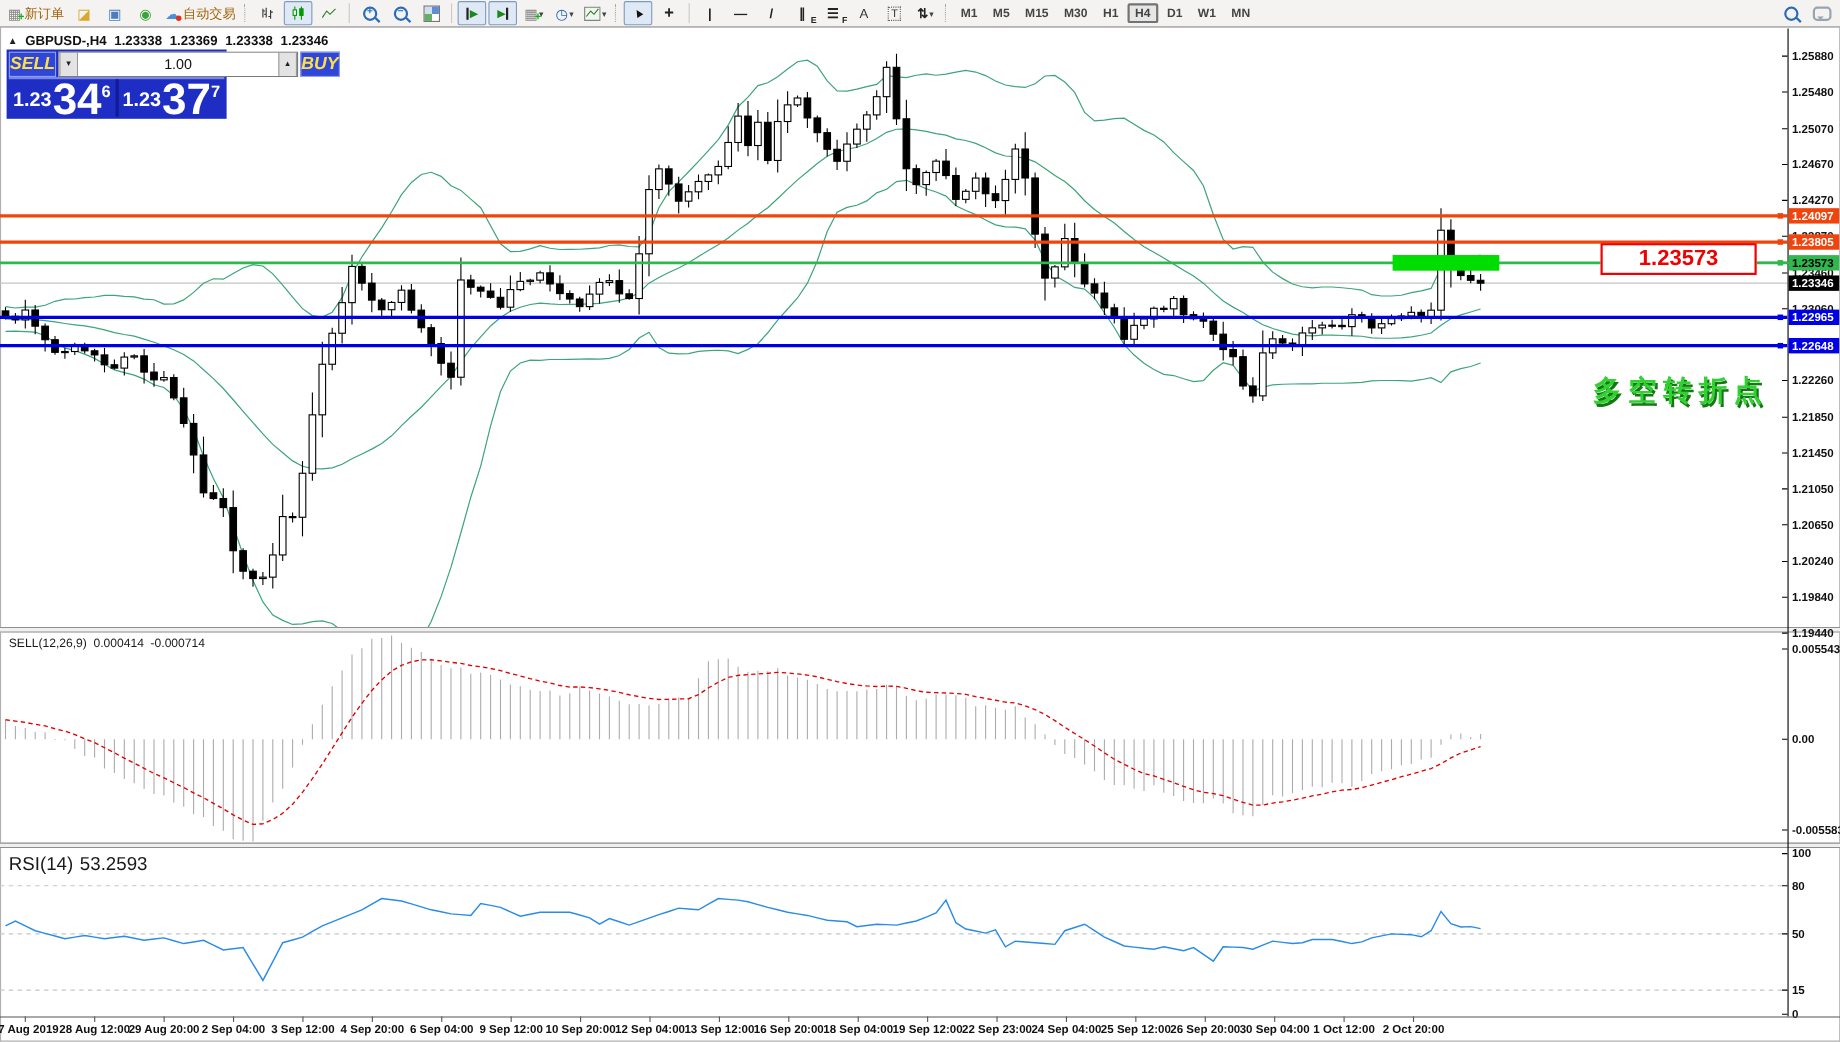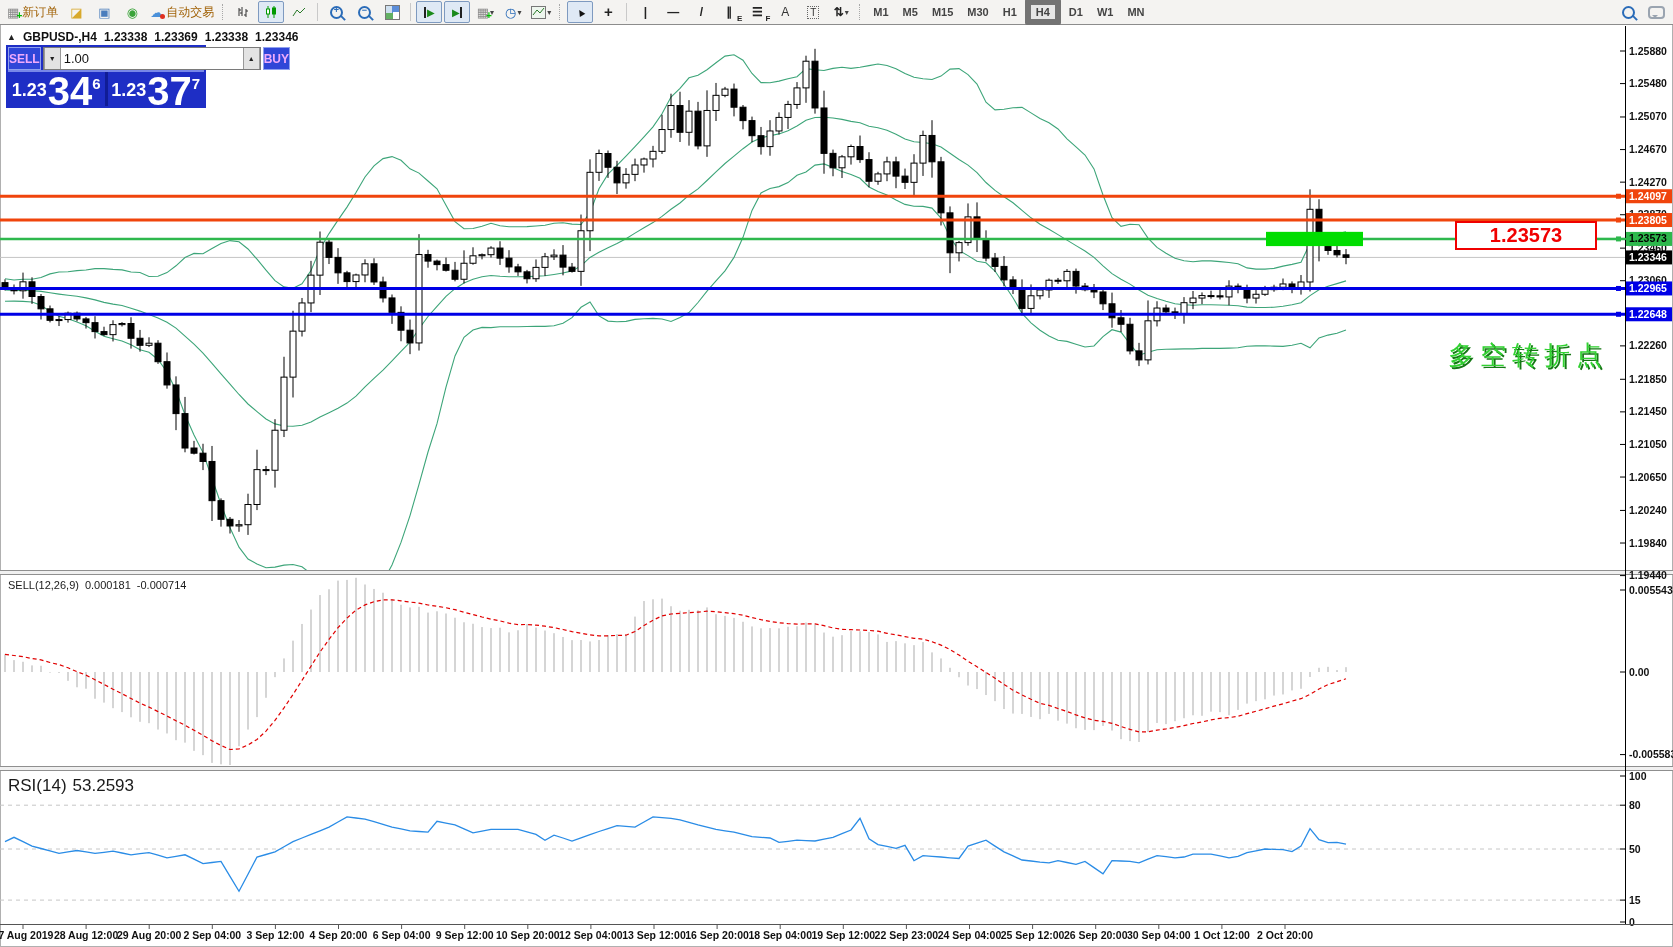--- a/index.html
+++ b/index.html
@@ -34,56 +34,56 @@
   .lens b{position:absolute;left:0;top:-3px;width:9px;text-align:center;font-size:9px;color:#2b6cb8;}
   .chaticon{width:13px;height:9px;border:2px solid #9aa4b0;border-radius:4px;position:relative;display:inline-block;}
   .chaticon::after{content:"";position:absolute;left:2px;bottom:-4px;border:3px solid transparent;border-top-color:#9aa4b0;}
   .ic-clock{color:#2b6cb8;}
   .ic-cursor{display:inline-block;transform:rotate(-32deg);font-size:11px;color:#111;}
   .ic-cross{font-size:15px;font-weight:bold;color:#222;line-height:12px;}
   .ic-line{color:#222;font-weight:bold;}
   .sub-letter{position:absolute;right:-1px;bottom:-1px;font-size:8px;font-weight:bold;color:#222;}
   .boxT{border:1px dotted #666;padding:0 2px;font-size:10px;}
   .tf{font-size:11px;font-weight:bold;color:#444;padding:2px 6px;}
-  .tf-active{background:#e6e6e6;border:6px solid #737373;border-radius:2px;padding:1px 5px;}
+  .tf-active{background:#e6e6e6;border:2px solid #737373;border-radius:2px;padding:1px 5px;}
   .tspacer{flex:1;}
   .shiftbar{width:2px;height:11px;background:#222;display:inline-block;margin-right:1px;}
   .ic-shift{color:#1a8a1a;font-size:10px;}
 
   
   #sym-header{position:absolute;left:7px;top:30px;font-size:12px;font-weight:bold;color:#111;
               z-index:5;display:flex;gap:7px;align-items:center;}
   #collapse-arrow{font-size:9px;color:#222;}
 
   #trade-panel{position:absolute;left:6px;top:45px;width:200px;background:#1e2ec5;z-index:5;
                padding:2px;box-sizing:border-box;}
   .tp-row1{display:flex;height:23px;border-bottom:2px solid #7787e8;align-items:stretch;}
-  .tp-btn{background:#2f46d8;border:1px solid #8fa0ee;color:#f0abfc;font-weight:bold;font-size:12px;
-          display:flex;align-items:center;justify-content:center;}
+  .tp-btn{background:#2f46d8;border:1px solid #8fa0ee;color:#fde047;font-weight:bold;font-size:16px;
+          display:flex;align-items:center;justify-content:center;font-style:italic;}
   #sell-btn{width:46px;}
   #buy-btn{width:36px;}
   .vol-wrap{flex:1;display:flex;margin:0 2px;background:#fff;border:1px solid #7a7a7a;}
   .vol-step{width:15px;background:#e3e3e3;border-left:1px solid #999;border-right:1px solid #999;
             color:#222;font-size:7px;display:flex;align-items:center;justify-content:center;}
-  #volume-input{flex:1;border:0;font-size:13px;text-align:left;padding:0 3px;min-width:0;
+  #volume-input{flex:1;border:0;font-size:13px;text-align:center;padding:0 3px;min-width:0;
                 font-family:"Liberation Sans",sans-serif;color:#111;}
   .tp-row2{display:flex;height:34px;color:#fff;}
   .tp-price{flex:1;display:flex;align-items:flex-end;justify-content:center;padding-bottom:1px;}
   .tp-div{width:3px;background:#101c96;}
   .tp-prefix{font-size:18px;font-weight:bold;margin:0 1px 4px 0;}
   .tp-big{font-size:40px;font-weight:bold;line-height:27px;}
   .tp-sup{font-size:15px;font-weight:bold;margin-bottom:13px;}
 
   #macd-label{position:absolute;left:8px;top:579px;font-size:11px;color:#1a1a1a;z-index:5;display:flex;gap:6px;}
   #rsi-label{position:absolute;left:8px;top:776px;font-size:17px;color:#1a1a1a;z-index:5;display:flex;gap:6px;}
 
   #price-annotation{position:absolute;left:1455px;top:221px;width:138px;height:25px;border:2px solid #f00000;
                     color:#f00000;font-size:20px;font-weight:bold;display:flex;align-items:center;
                     justify-content:center;background:#fff;z-index:5;}
-  #turning-point{position:absolute;left:1448px;top:338px;font-size:26px;font-weight:normal;color:#32d132;
+  #turning-point{position:absolute;left:1448px;top:338px;font-size:26px;font-weight:bold;color:#32d132;
                  letter-spacing:6px;text-shadow:2px 2px 0 #157815;z-index:5;white-space:nowrap;}
 
   #chart-svg{position:absolute;left:0;top:0;z-index:1;}
 </style>
 </head>
 <body>
 
 <svg id="chart-svg" width="1673" height="947">
     <defs>
       <clipPath id="clipMain">
@@ -1172,21 +1172,21 @@
     <div class="tp-price">
       <span class="tp-prefix">1.23</span>
       <span class="tp-big">37</span>
       <span class="tp-sup">7</span>
     </div>
   </div>
 </div>
 
 <div id="macd-label">
   <span>SELL(12,26,9)</span>
-  <span>0.000181</span>
+  <span>0.000414</span>
   <span>-0.000714</span>
 </div>
 <div id="rsi-label">
   <span>RSI(14)</span>
   <span>53.2593</span>
 </div>
 
 <div id="price-annotation">1.23573</div>
 <div id="turning-point">多空转折点</div>
 

